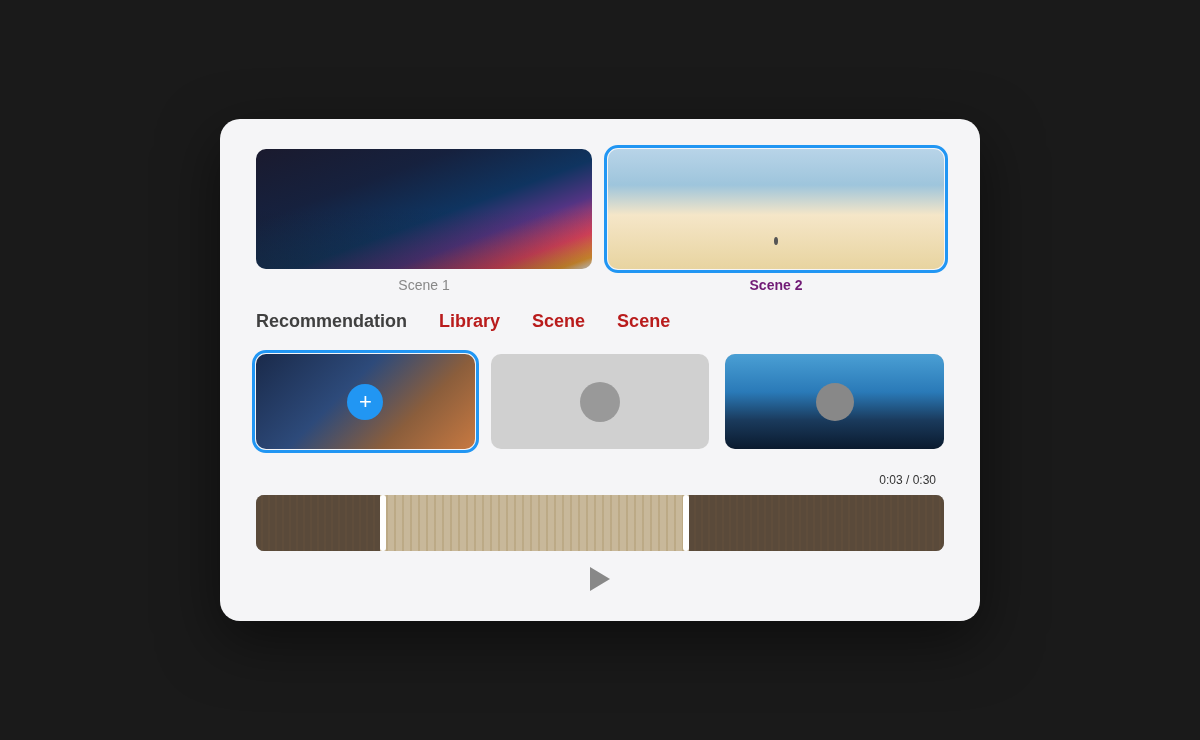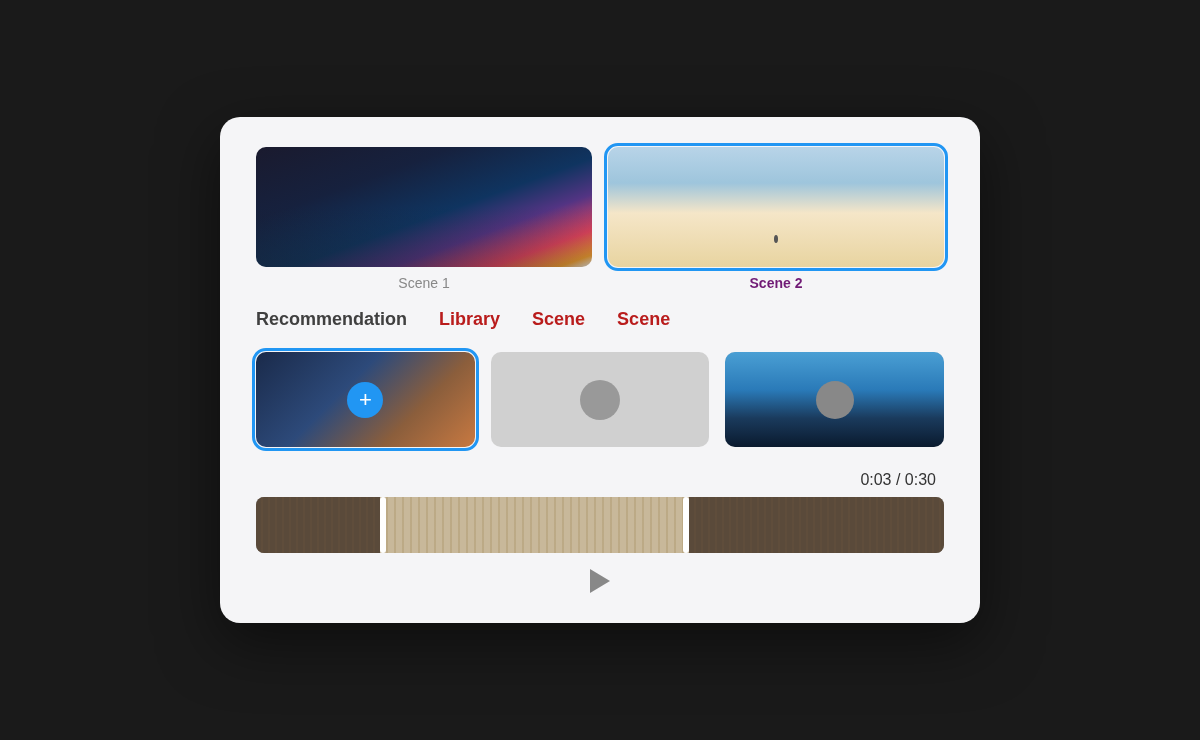--- a/index.html
+++ b/index.html
@@ -184,21 +184,21 @@
     }
 
     
     .timeline-section {
       display: flex;
       flex-direction: column;
       align-items: center;
       gap: 8px;
     }
     .time-label {
-      font-size: 16px;
+      font-size: 12px;
       font-weight: 500;
       color: #333;
       align-self: flex-end;
       margin-right: 8px;
     }
     .timeline-bar {
       width: 100%;
       height: 56px;
       border-radius: 8px;
       background: #999;

